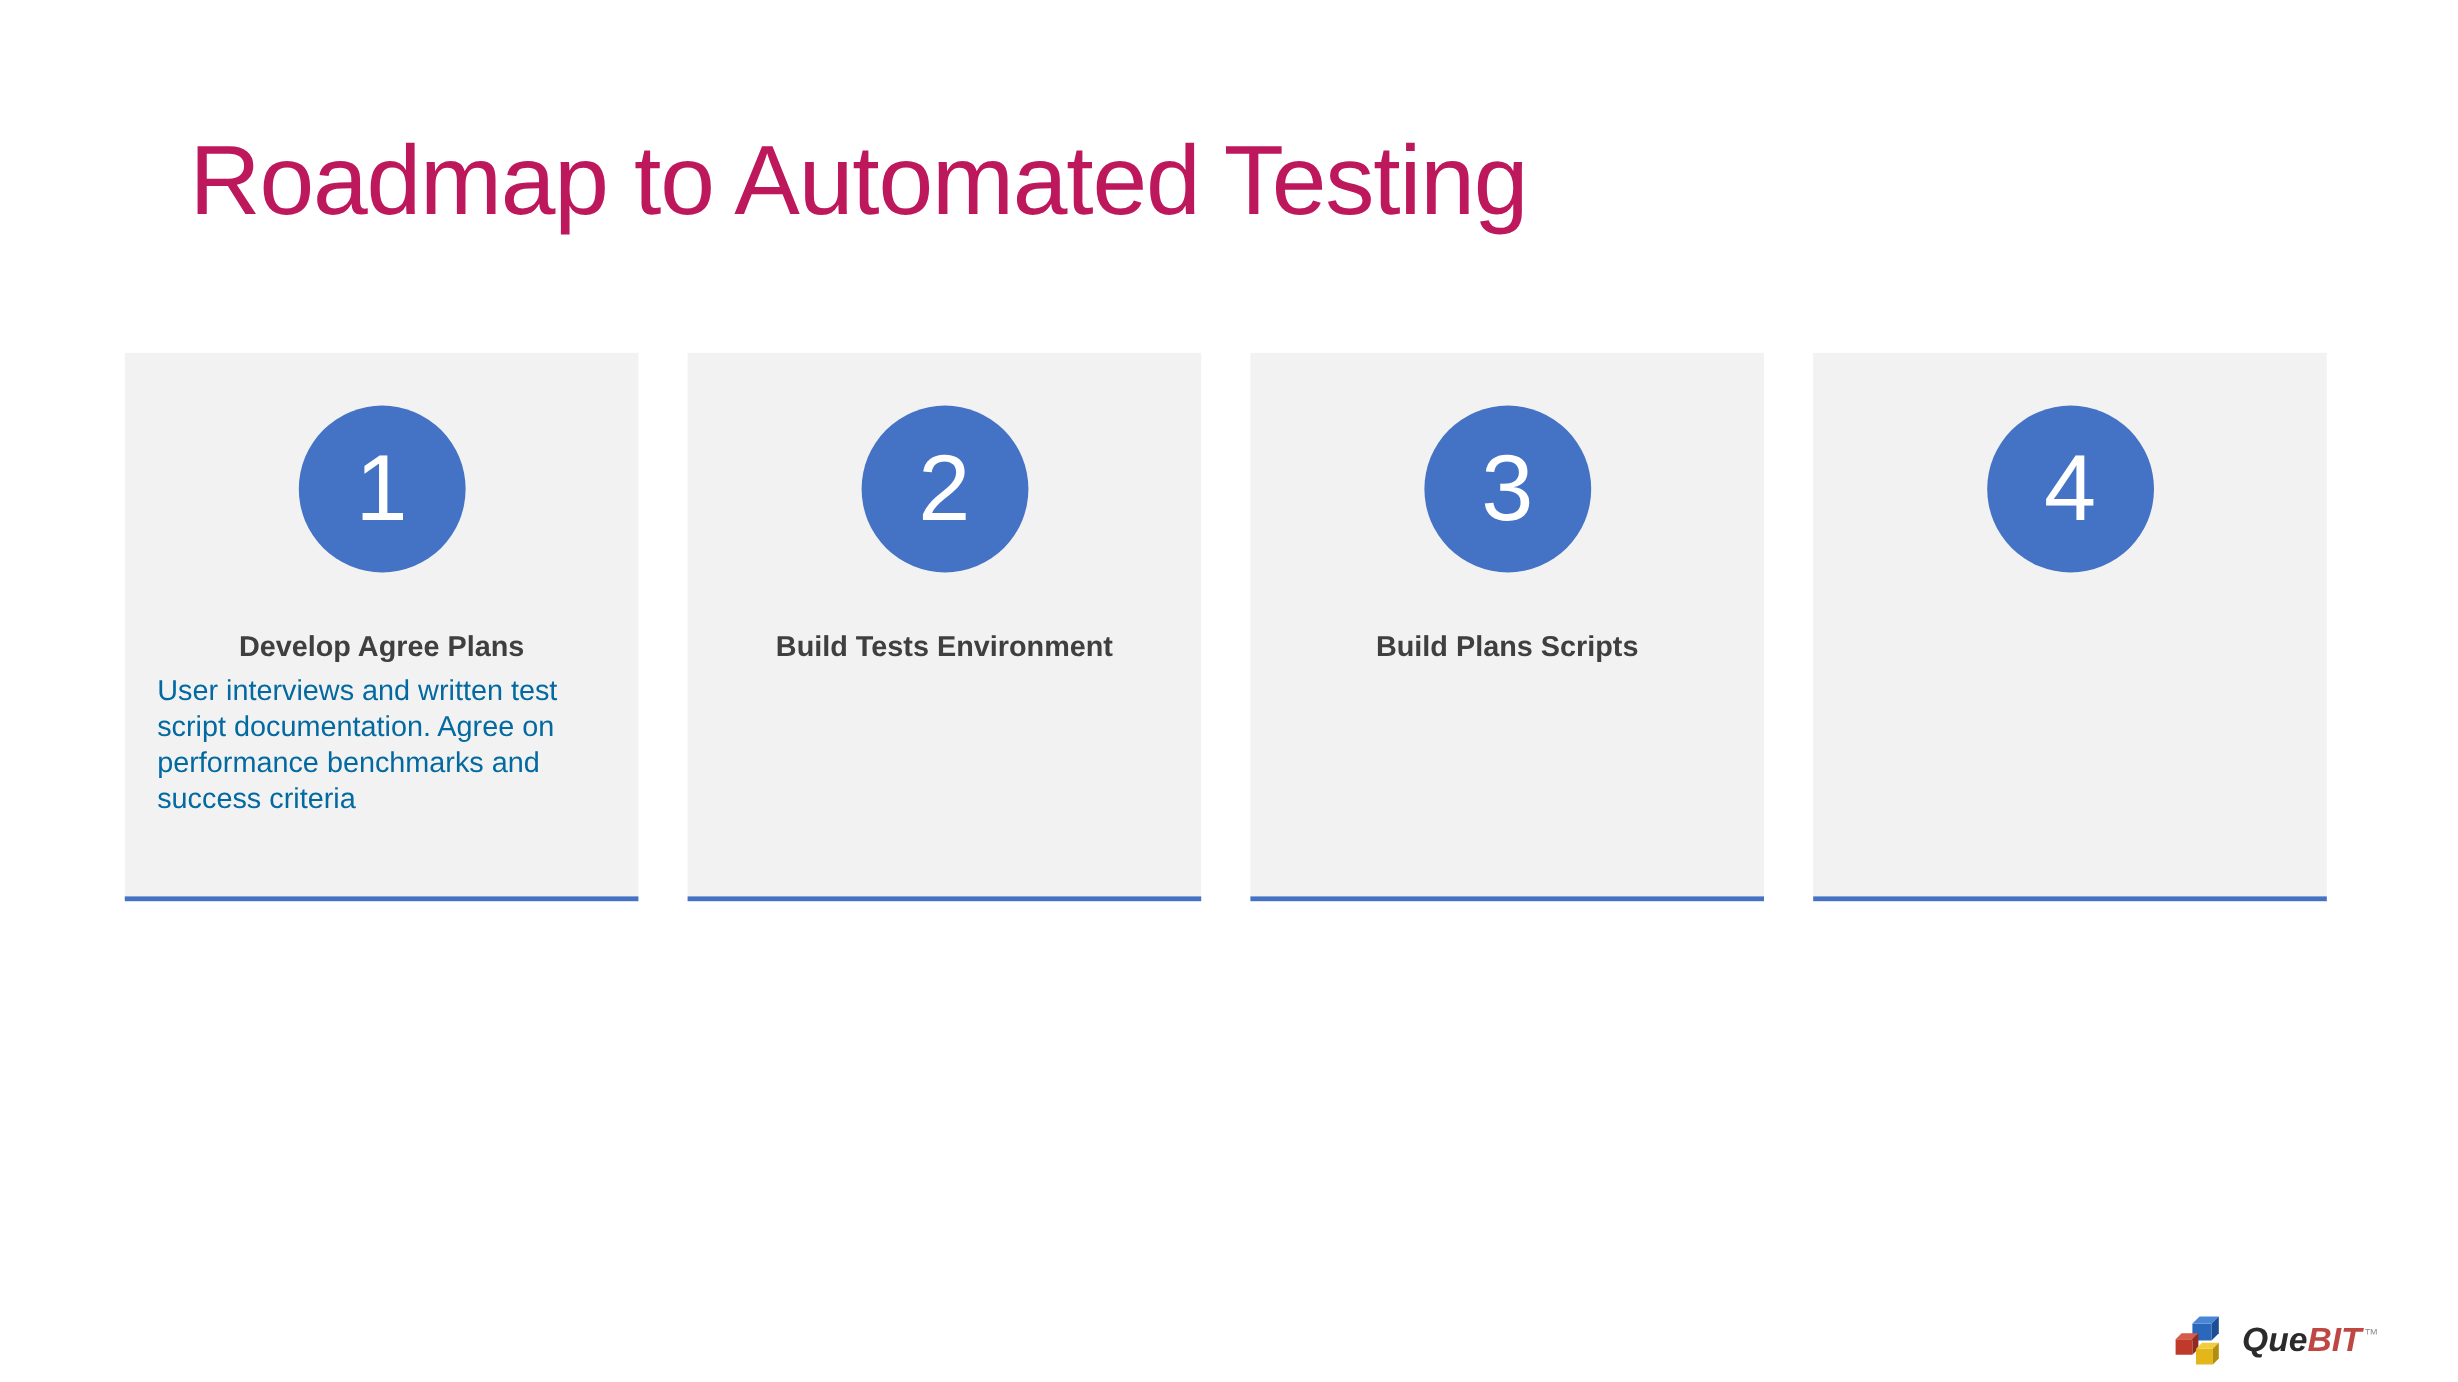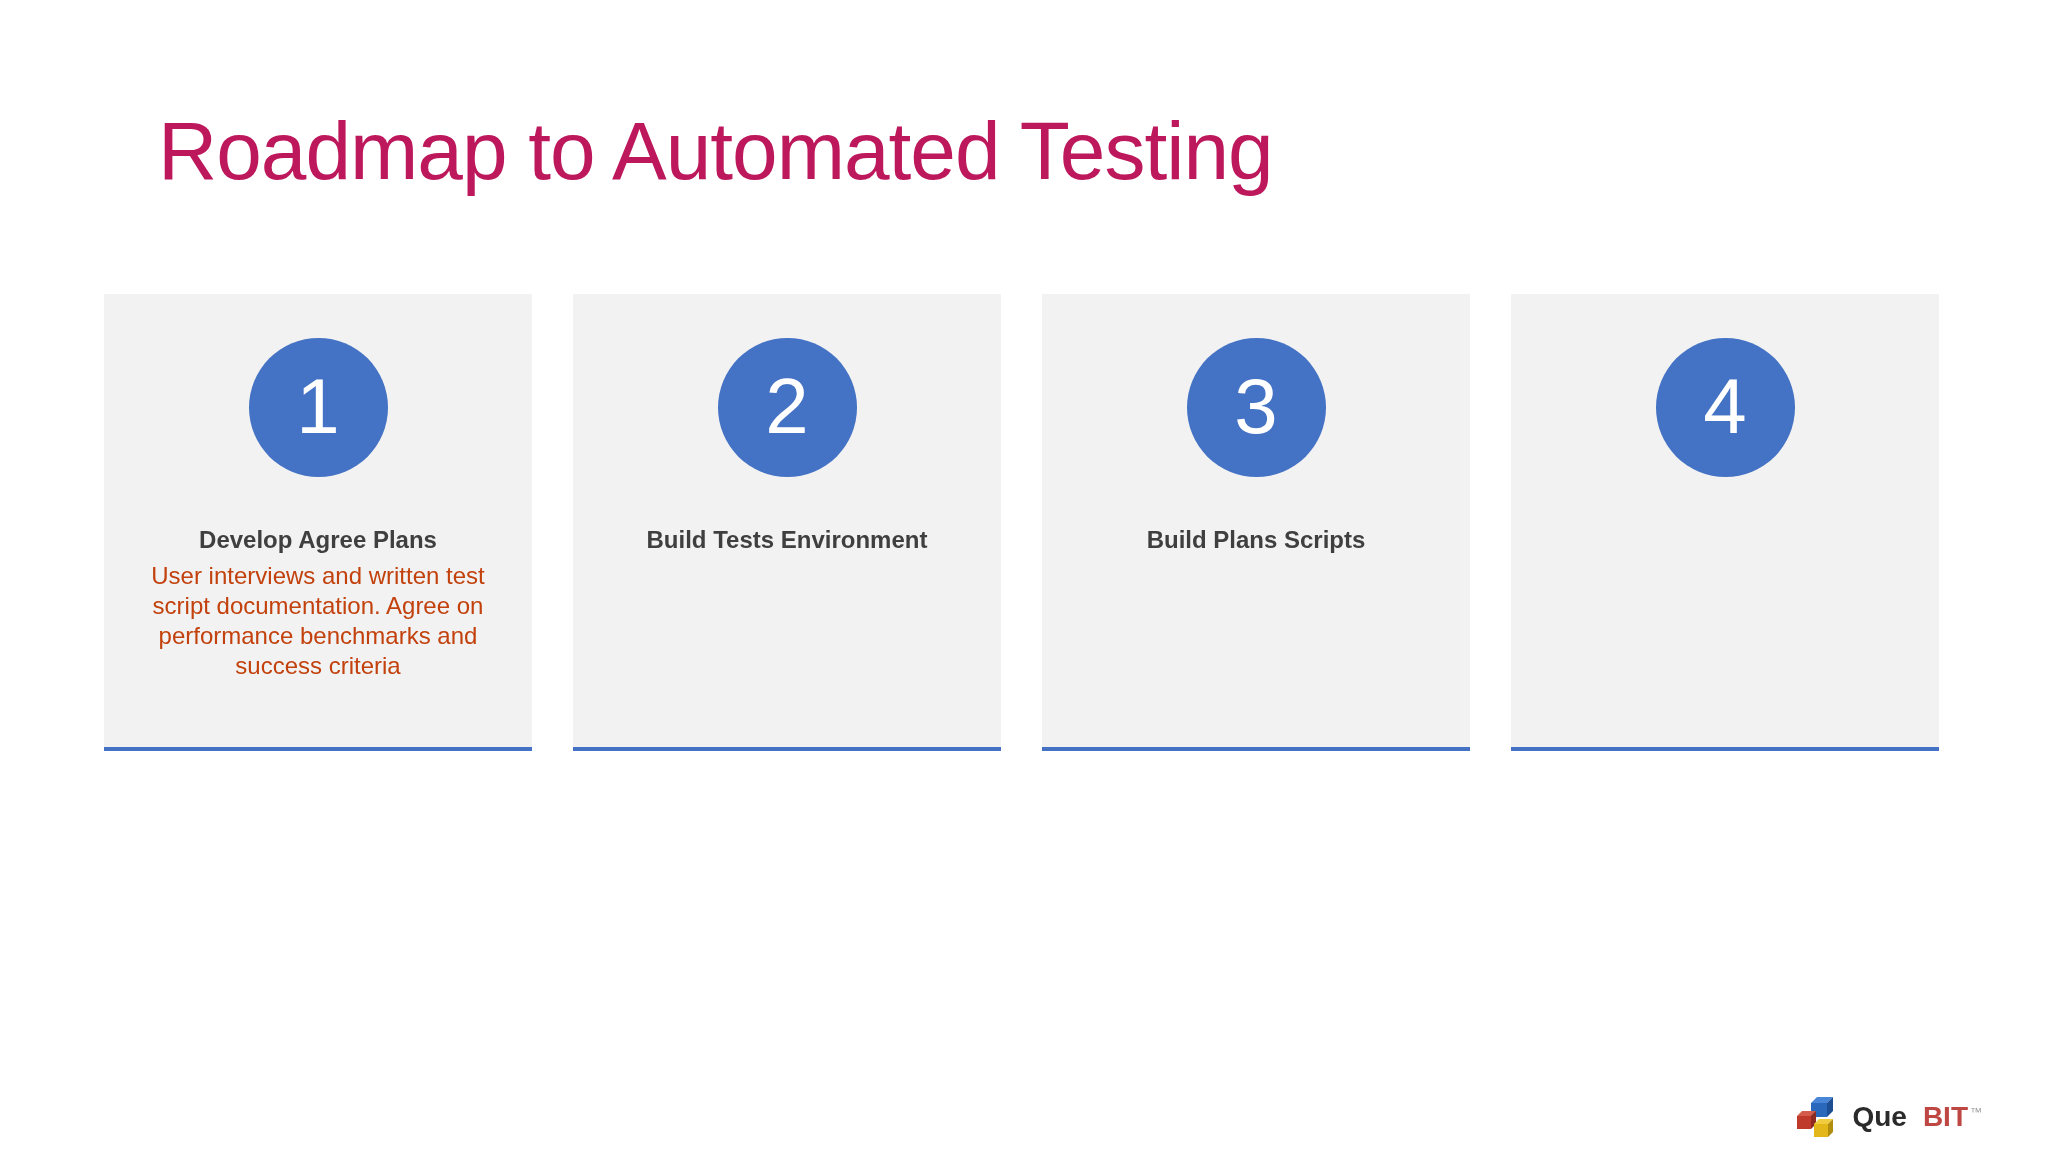--- a/index.html
+++ b/index.html
@@ -66,22 +66,21 @@
     font-weight: 700;
     color: #3F3F3F;
     text-align: center;
     line-height: 30px;
   }
 
   .step-description {
     margin-top: 6px;
     font-size: 24px;
     font-weight: 400;
-    color: #c2410c;
-    text-align: center;
+    color: #0369a1;
     line-height: 30px;
     max-width: 374px;
   }
 
   .logo {
     position: absolute;
     right: 66px;
     bottom: 12px;
     display: flex;
     align-items: center;
@@ -90,24 +89,25 @@
 
   .logo-cubes { display: block; }
 
   .logo-text {
     font-size: 28px;
     font-weight: 700;
     letter-spacing: 0px;
     white-space: nowrap;
     display: flex;
     align-items: baseline;
+    font-style: italic;
   }
 
   .logo-que { color: #2B2B2B; }
-  .logo-bit { color: #BE4743; margin-left: 16px; }
+  .logo-bit { color: #BE4743; }
   .logo-tm  { color: #9a9a9a; font-size: 12px; font-weight: 400; margin-left: 2px; transform: translateY(-10px); }
 </style>
 </head>
 <body>
 
 <div class="slide">
 
   <h1 class="slide-title">Roadmap to Automated Testing</h1>
 
   <div class="cards-row">

